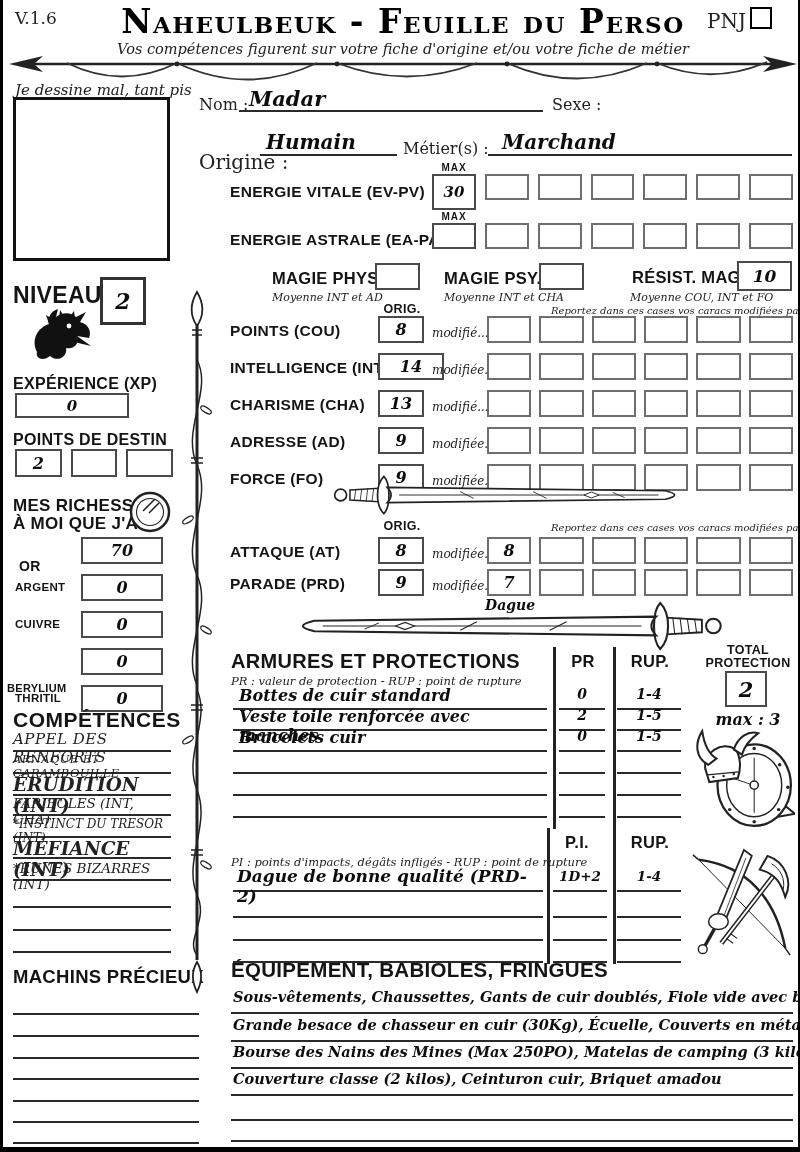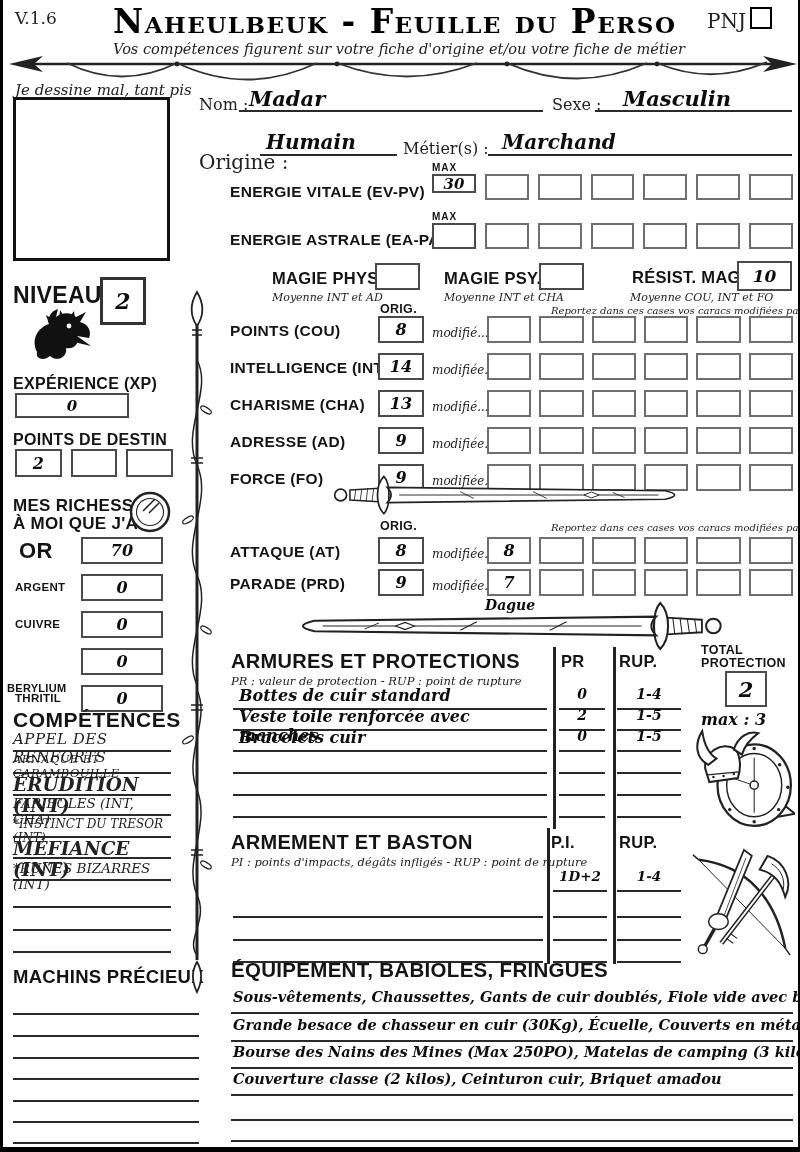--- a/index.html
+++ b/index.html
@@ -15,21 +15,21 @@
   .it  { font-family:"DejaVu Serif",serif; font-style:italic; color:#222; }
   .hand{ font-family:"DejaVu Serif",serif; font-style:italic; font-weight:700; color:#0d0d0d; }
   .box { border:2px solid #6e6e6e; background:#fff; display:flex; align-items:center; justify-content:center; box-sizing:border-box; }
   .boxd{ border-color:#4a4a4a; }
   .cells { display:flex; box-sizing:border-box; }
   .cells .box { flex:1; }
   .ul  { border-bottom:2px solid #2a2a2a; display:flex; align-items:flex-start; box-sizing:border-box; }
   .ul.ctr { justify-content:center; }
   .hline { height:0; border-top:2px solid #2a2a2a; }
   .vline { width:2.5px; background:#222; }
-  .ctrt { text-align:left; }
+  .ctrt { text-align:center; }
   .nw { white-space:nowrap; }
   svg { display:block; }
   .title { font-family:"DejaVu Serif",serif; font-weight:700; font-variant:small-caps; letter-spacing:1.5px; color:#000; }
 </style>
 </head>
 <body>
 
 <svg width="0" height="0" style="position:absolute">
   <symbol id="sym-sword" viewBox="0 0 420 48">
     <circle cx="9" cy="24" r="7" fill="#fff" stroke="#222" stroke-width="2"></circle>
@@ -69,35 +69,32 @@
   </div>
 
   <div class="abs it" style="left:12px;top:81px;font-size:15px">Je dessine mal, tant pis</div>
   <div class="abs" style="left:10px;top:97px;width:157px;height:164px;border:3px solid #111;box-sizing:border-box"></div>
 
   <div class="abs sr" style="left:196px;top:95px;font-size:16px">Nom :</div>
   <div class="abs ul" style="left:236px;top:86px;width:304px;height:26px">
     <span class="hand" style="font-size:21px;padding-left:10px">Madar</span>
     </div>
   <div class="abs sr" style="left:549px;top:95px;font-size:16px">Sexe :</div>
-  <div class="abs ul" style="left:592px;top:86px;width:197px;height:26px">
-    <span class="hand" style="font-size:21px;padding-left:28px">Masculin</span>
-    </div>
   <div class="abs sr" style="left:196px;top:150px;font-size:20px">Origine :</div>
   <div class="abs ul" style="left:257px;top:130px;width:137px;height:26px">
     <span class="hand" style="font-size:20px;padding-left:6px">Humain</span>
     </div>
   <div class="abs sr" style="left:400px;top:139px;font-size:16px">Métier(s) :</div>
   <div class="abs ul" style="left:485px;top:130px;width:304px;height:26px">
     <span class="hand" style="font-size:20px;padding-left:14px">Marchand</span>
     </div>
 
   <div class="abs sf" style="left:227px;top:183px;font-size:15.5px">ENERGIE VITALE (EV-PV)</div>
   <div class="abs sf ctrt" style="left:429px;top:162px;width:44px;font-size:10px;letter-spacing:1px">MAX</div>
-  <div class="abs box boxd hand" style="left:429px;top:174px;width:44px;height:19px;font-size:15px">30</div>
+  <div class="abs box boxd hand" style="left:429px;top:174px;width:44px;height:36px;font-size:15px">30</div>
   <div class="abs cells" style="left:482px;top:174px;width:308px;height:26px;gap:9px">
     <div class="box"></div>
       <div class="box"></div>
       <div class="box"></div>
       <div class="box"></div>
       <div class="box"></div>
       <div class="box"></div>
   </div>
   <div class="abs sf" style="left:227px;top:231px;font-size:15.5px">ENERGIE ASTRALE (EA-PA)</div>
   <div class="abs sf ctrt" style="left:429px;top:211px;width:44px;font-size:10px;letter-spacing:1px">MAX</div>
@@ -130,21 +127,21 @@
   <div class="abs cells" style="left:484px;top:316px;width:306px;height:27px;gap:8px">
     <div class="box"></div>
       <div class="box"></div>
       <div class="box"></div>
       <div class="box"></div>
       <div class="box"></div>
       <div class="box"></div>
   </div>
 
   <div class="abs sf" style="left:227px;top:359px;font-size:15.5px">INTELLIGENCE (INT)</div>
-  <div class="abs box boxd hand" style="left:375px;top:353px;width:46px;height:27px;font-size:16px">14</div>
+  <div class="abs box boxd hand" style="left:375px;top:353px;width:66px;height:27px;font-size:16px">14</div>
   <div class="abs it nw" style="left:429px;top:363px;font-size:12px">modifiée...</div>
   <div class="abs cells" style="left:484px;top:353px;width:306px;height:27px;gap:8px">
     <div class="box"></div>
       <div class="box"></div>
       <div class="box"></div>
       <div class="box"></div>
       <div class="box"></div>
       <div class="box"></div>
   </div>
 
@@ -282,27 +279,29 @@
       <path d="M12,44 C10,28 28,16 42,25 C47,33 47,44 44,53 L16,57 Z" fill="#fff" stroke="#222" stroke-width="2"></path>
       <path d="M14,50 L45,47" stroke="#222" stroke-width="1.2"></path>
       <path d="M15,40 C3,34 1,20 9,7 C11,21 15,29 23,34 Z" fill="#fff" stroke="#222" stroke-width="2"></path>
       <path d="M40,25 C44,13 54,6 64,9 C56,15 50,23 48,30 Z" fill="#fff" stroke="#222" stroke-width="2"></path>
       <circle cx="20" cy="52" r="1.2" fill="#222"></circle>
         <circle cx="30" cy="51" r="1.2" fill="#222"></circle>
         <circle cx="40" cy="49" r="1.2" fill="#222"></circle>
     </svg>
   </div>
 
-  <div class="abs sf" style="left:228px;top:831px;font-size:20px">ARMEMENT ET BASTON</div>
   <div class="abs sf ctrt" style="left:548px;top:833px;width:52px;font-size:16.5px">P.I.</div>
   <div class="abs sf ctrt" style="left:616px;top:833px;width:62px;font-size:16.5px">RUP.</div>
   <div class="abs vline" style="left:544px;top:828px;height:136px"></div>
   <div class="abs vline" style="left:610px;top:828px;height:136px"></div>
   <div class="abs it nw" style="left:228px;top:855px;font-size:11.5px">PI : points d'impacts, dégâts infligés - RUP : point de rupture</div>
 
+  <div class="abs ul" style="left:230px;top:866px;width:310px;height:26px">
+    <span class="hand" style="font-size:17px;padding-left:4px">Dague de bonne qualité (PRD-2)</span>
+    </div>
   <div class="abs ul ctr hand" style="left:550px;top:868px;width:54px;height:24px;font-size:13.5px">1D+2</div>
   <div class="abs ul ctr hand" style="left:614px;top:868px;width:64px;height:24px;font-size:13.5px">1-4</div>
 
   <div class="abs hline" style="left:230px;top:916px;width:310px"></div>
   <div class="abs hline" style="left:550px;top:916px;width:54px"></div>
   <div class="abs hline" style="left:614px;top:916px;width:64px"></div>
   <div class="abs hline" style="left:230px;top:939px;width:310px"></div>
   <div class="abs hline" style="left:550px;top:939px;width:54px"></div>
   <div class="abs hline" style="left:614px;top:939px;width:64px"></div>
   <div class="abs hline" style="left:230px;top:961px;width:310px"></div>
@@ -364,21 +363,21 @@
   <div class="abs sf" style="left:10px;top:496px;font-size:17px">MES RICHESSES</div>
   <div class="abs sf" style="left:10px;top:514px;font-size:17px">À MOI QUE J'AI</div>
   <div class="abs" style="left:124px;top:489px">
     <svg width="46" height="46" viewBox="0 0 46 46">
       <circle cx="23" cy="23" r="19" fill="#fff" stroke="#222" stroke-width="2.5"></circle>
       <circle cx="23" cy="23" r="13.5" fill="none" stroke="#222" stroke-width="1.1"></circle>
       <path d="M28,10 L16,22 M32,14 L22,24" stroke="#222" stroke-width="1.5"></path>
     </svg>
   </div>
 
-  <div class="abs sf" style="left:16px;top:538px;font-size:22px">OR</div>
+  <div class="abs sf" style="left:16px;top:558px;font-size:14px">OR</div>
   <div class="abs box boxd hand" style="left:78px;top:537px;width:82px;height:27px;font-size:16px">70</div>
   <div class="abs sf" style="left:12px;top:581px;font-size:11.5px">ARGENT</div>
   <div class="abs box boxd hand" style="left:78px;top:574px;width:82px;height:27px;font-size:16px">0</div>
   <div class="abs sf" style="left:12px;top:618px;font-size:11.5px">CUIVRE</div>
   <div class="abs box boxd hand" style="left:78px;top:611px;width:82px;height:27px;font-size:16px">0</div>
   <div class="abs sf" style="left:4px;top:682px;font-size:11px">BERYLIUM</div>
   <div class="abs box boxd hand" style="left:78px;top:648px;width:82px;height:27px;font-size:16px">0</div>
   <div class="abs sf" style="left:12px;top:692px;font-size:11.5px">THRITIL</div>
   <div class="abs box boxd hand" style="left:78px;top:685px;width:82px;height:27px;font-size:16px">0</div>
 

